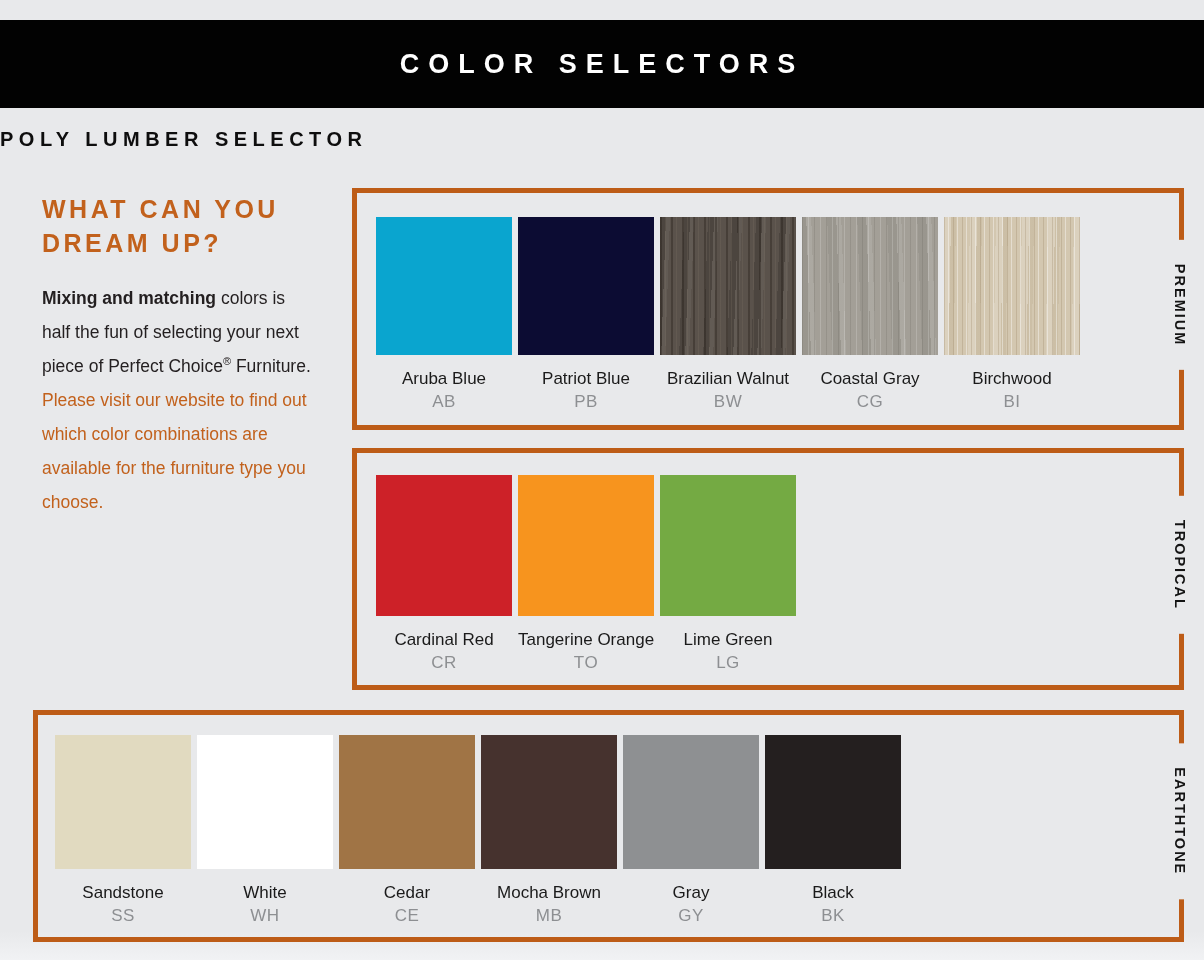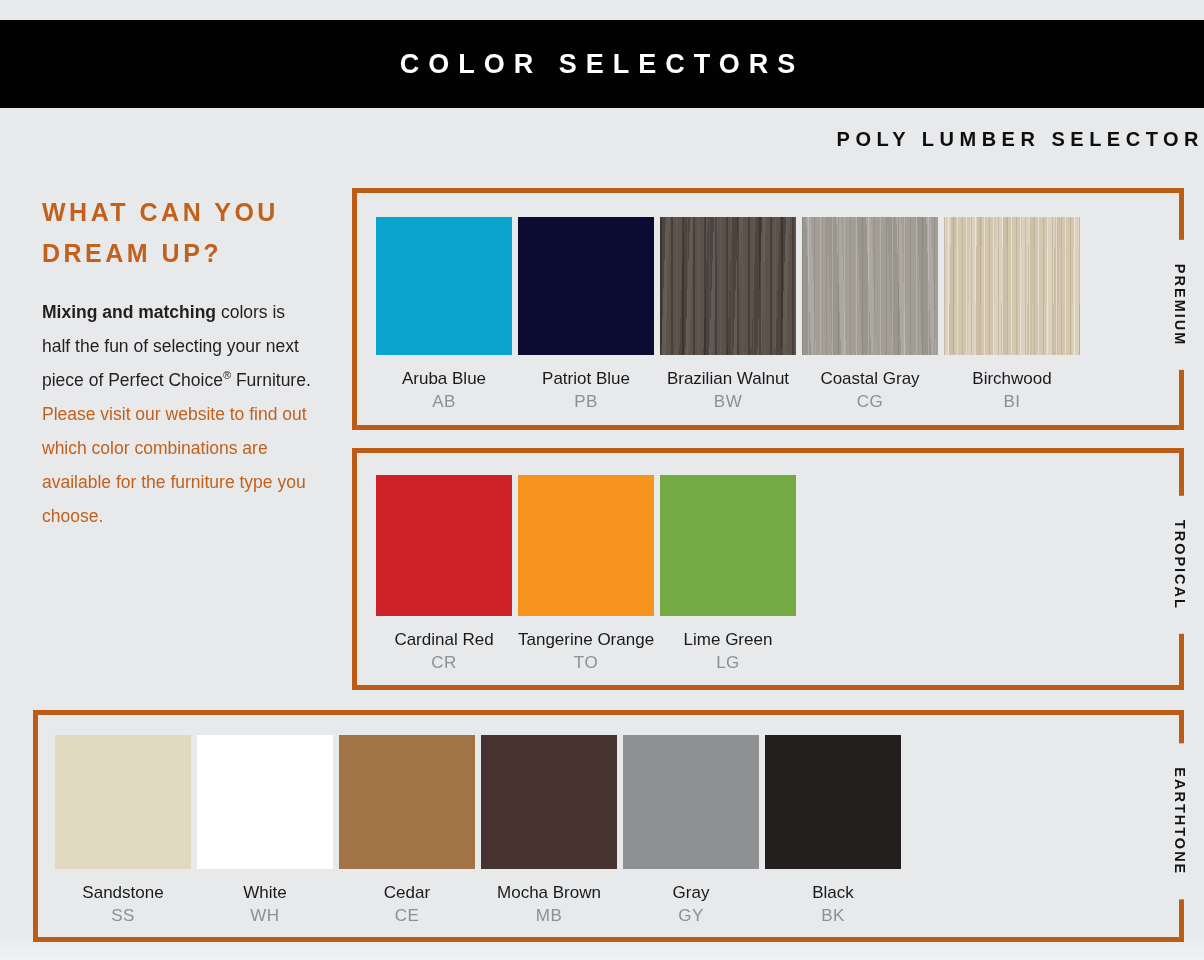--- a/index.html
+++ b/index.html
@@ -14,28 +14,28 @@
   .topbar {
     position:absolute; left:0; top:0; width:1204px; height:88px;
     background:#020202; display:flex; align-items:center; justify-content:center;margin-top:20px;
   }
   .topbar h1 {
     color:#ffffff; font-size:27px; font-weight:700; letter-spacing:9px; white-space:nowrap;
   }
 
   
   .subtitle {
-    position:absolute; top:128px; left:0; width:1204px; text-align:right;
+    position:absolute; top:128px; left:0; width:1204px; text-align:left;
     color:#0e0e0e; font-size:20px; font-weight:700; letter-spacing:5.5px; white-space:nowrap;
   }
 
   
   .intro { position:absolute; left:42px; top:192px; width:310px; }
   .intro h2 {
-    color:#c2611c; font-size:25px; font-weight:700; letter-spacing:3.5px; line-height:41px;
+    color:#c2611c; font-size:25px; font-weight:700; letter-spacing:3.5px; line-height:34px;
   }
   .intro p {
     margin-top:21px; width:274px; font-size:17.5px; line-height:34px; color:#231f20;
   }
   .intro .b { font-weight:700; }
   .intro .orange { color:#c2611c; }
   .intro sup { font-size:11px; vertical-align:super; line-height:0; }
 
   
   .box { position:absolute; border:5px solid #bd5c17; }

